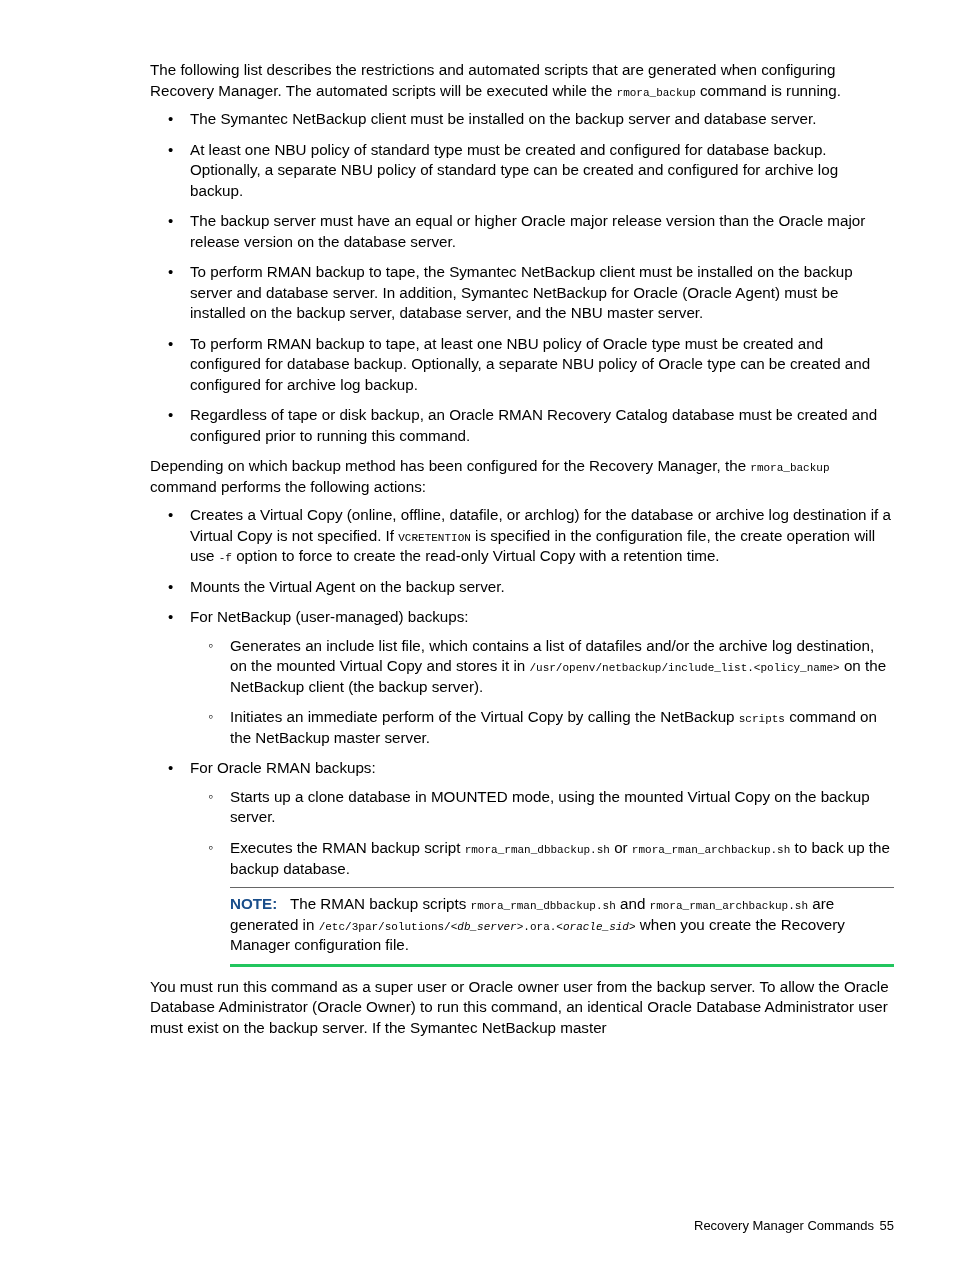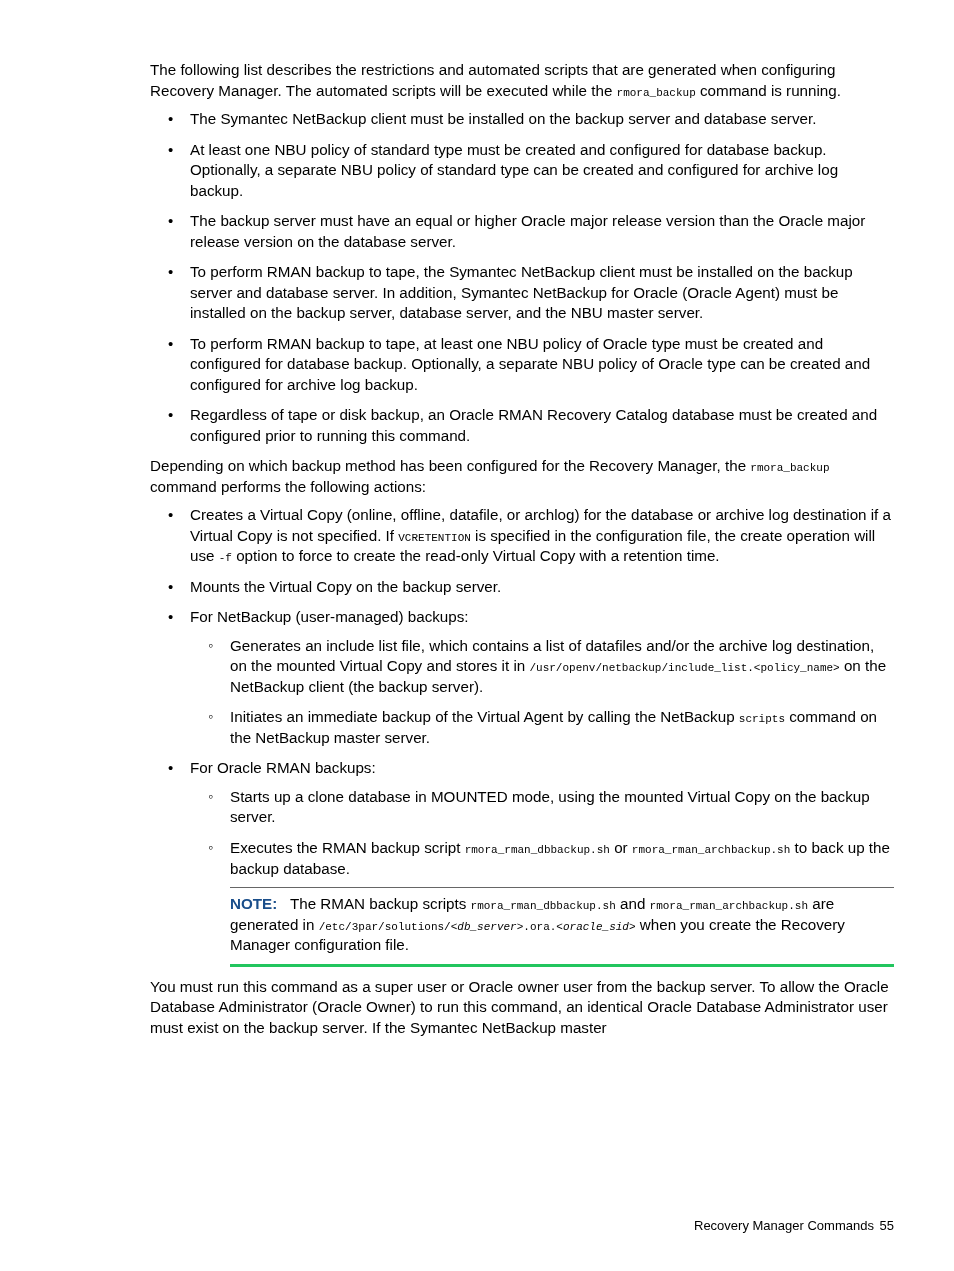--- a/index.html
+++ b/index.html
@@ -108,29 +108,29 @@
   </ul>
 
   <p>
     <span>Depending on which backup method has been configured for the Recovery Manager, the </span><span class="mono">rmora_backup</span><span> command performs the following actions:</span>
   </p>
 
   <ul class="bullets">
     <li>
       <span>Creates a Virtual Copy (online, offline, datafile, or archlog) for the database or archive log destination if a Virtual Copy is not specified. If </span><span class="mono">VCRETENTION</span><span> is specified in the configuration file, the create operation will use </span><span class="mono">-f</span><span> option to force to create the read-only Virtual Copy with a retention time.</span>
     </li>
-    <li>Mounts the Virtual Copy on the backup server.</li>
+    <li>Mounts the Virtual Agent on the backup server.</li>
     <li>
       <span>For NetBackup (user-managed) backups:</span>
       <ul class="sub">
         <li>
           <span>Generates an include list file, which contains a list of datafiles and/or the archive log destination, on the mounted Virtual Copy and stores it in </span><span class="mono">/usr/openv/netbackup/include_list.&lt;policy_name&gt;</span><span> on the NetBackup client (the backup server).</span>
         </li>
         <li>
-          <span>Initiates an immediate backup of the Virtual Agent by calling the NetBackup </span><span class="mono">scripts</span><span> command on the NetBackup master server.</span>
+          <span>Initiates an immediate perform of the Virtual Copy by calling the NetBackup </span><span class="mono">scripts</span><span> command on the NetBackup master server.</span>
         </li>
       </ul>
     </li>
     <li>
       <span>For Oracle RMAN backups:</span>
       <ul class="sub">
         <li>Starts up a clone database in MOUNTED mode, using the mounted Virtual Copy on the backup server.</li>
         <li>
           <span>Executes the RMAN backup script </span><span class="mono">rmora_rman_dbbackup.sh</span><span> or </span><span class="mono">rmora_rman_archbackup.sh</span><span> to back up the backup database.</span>
 

